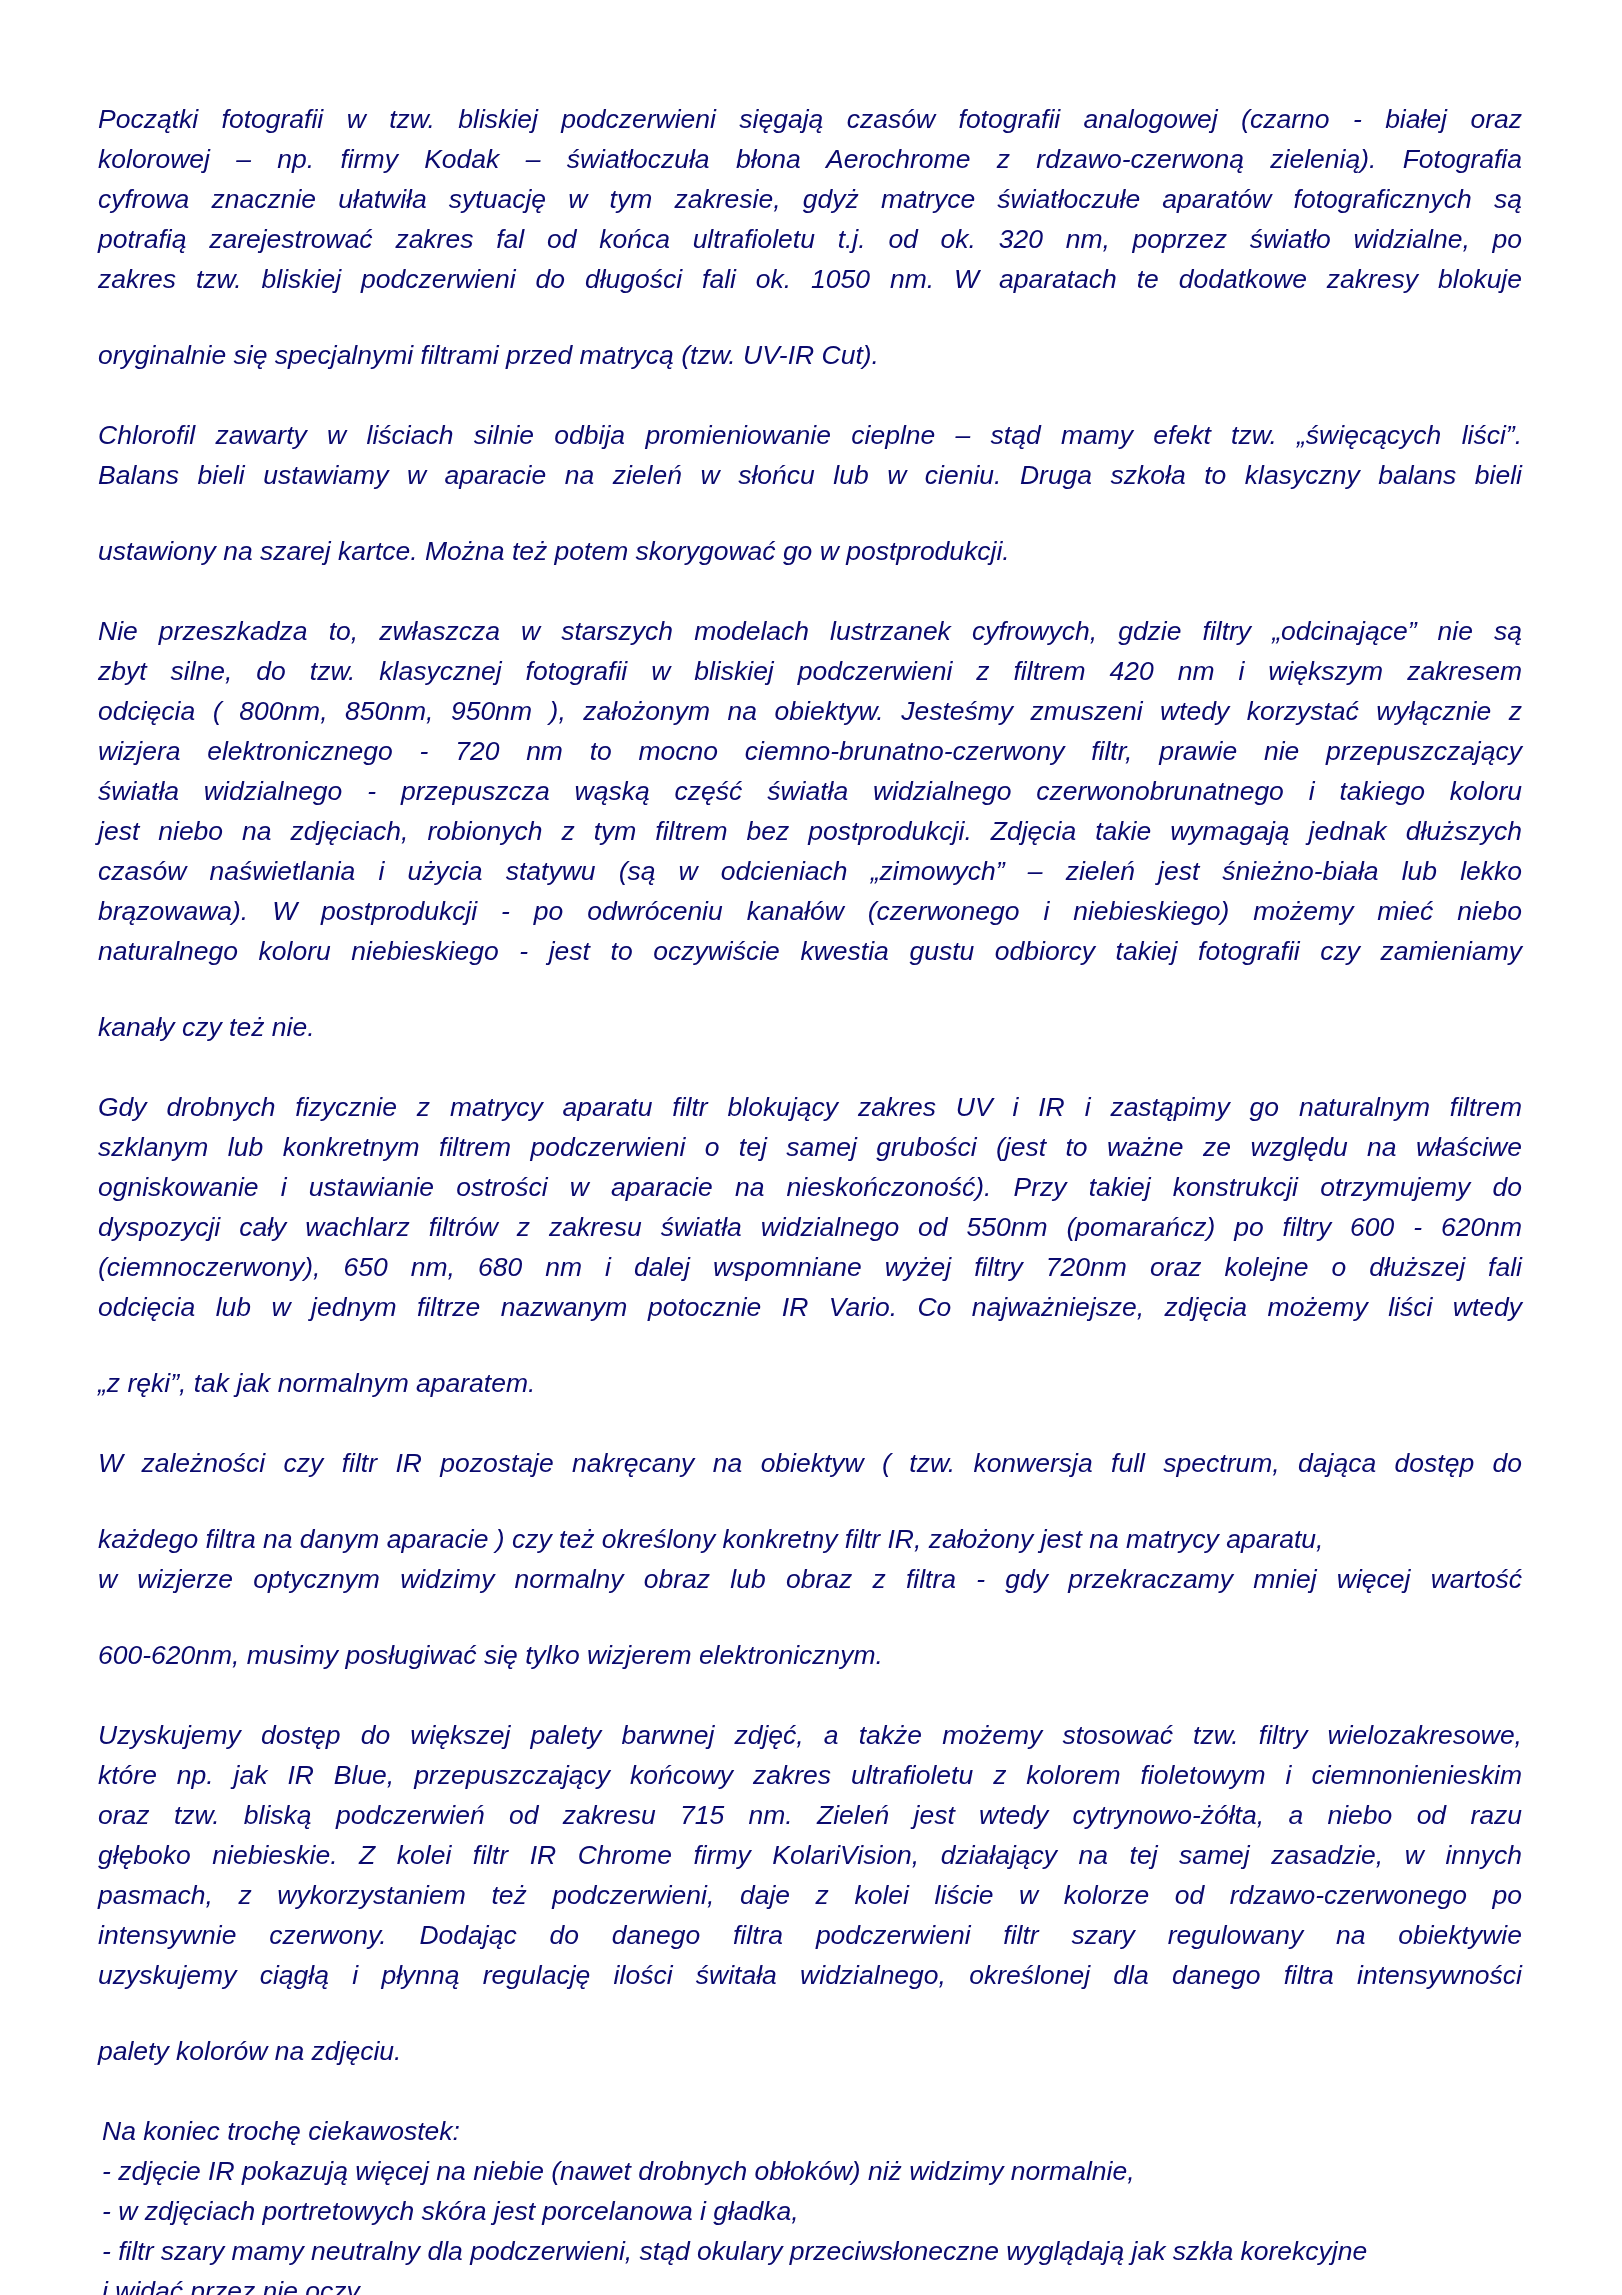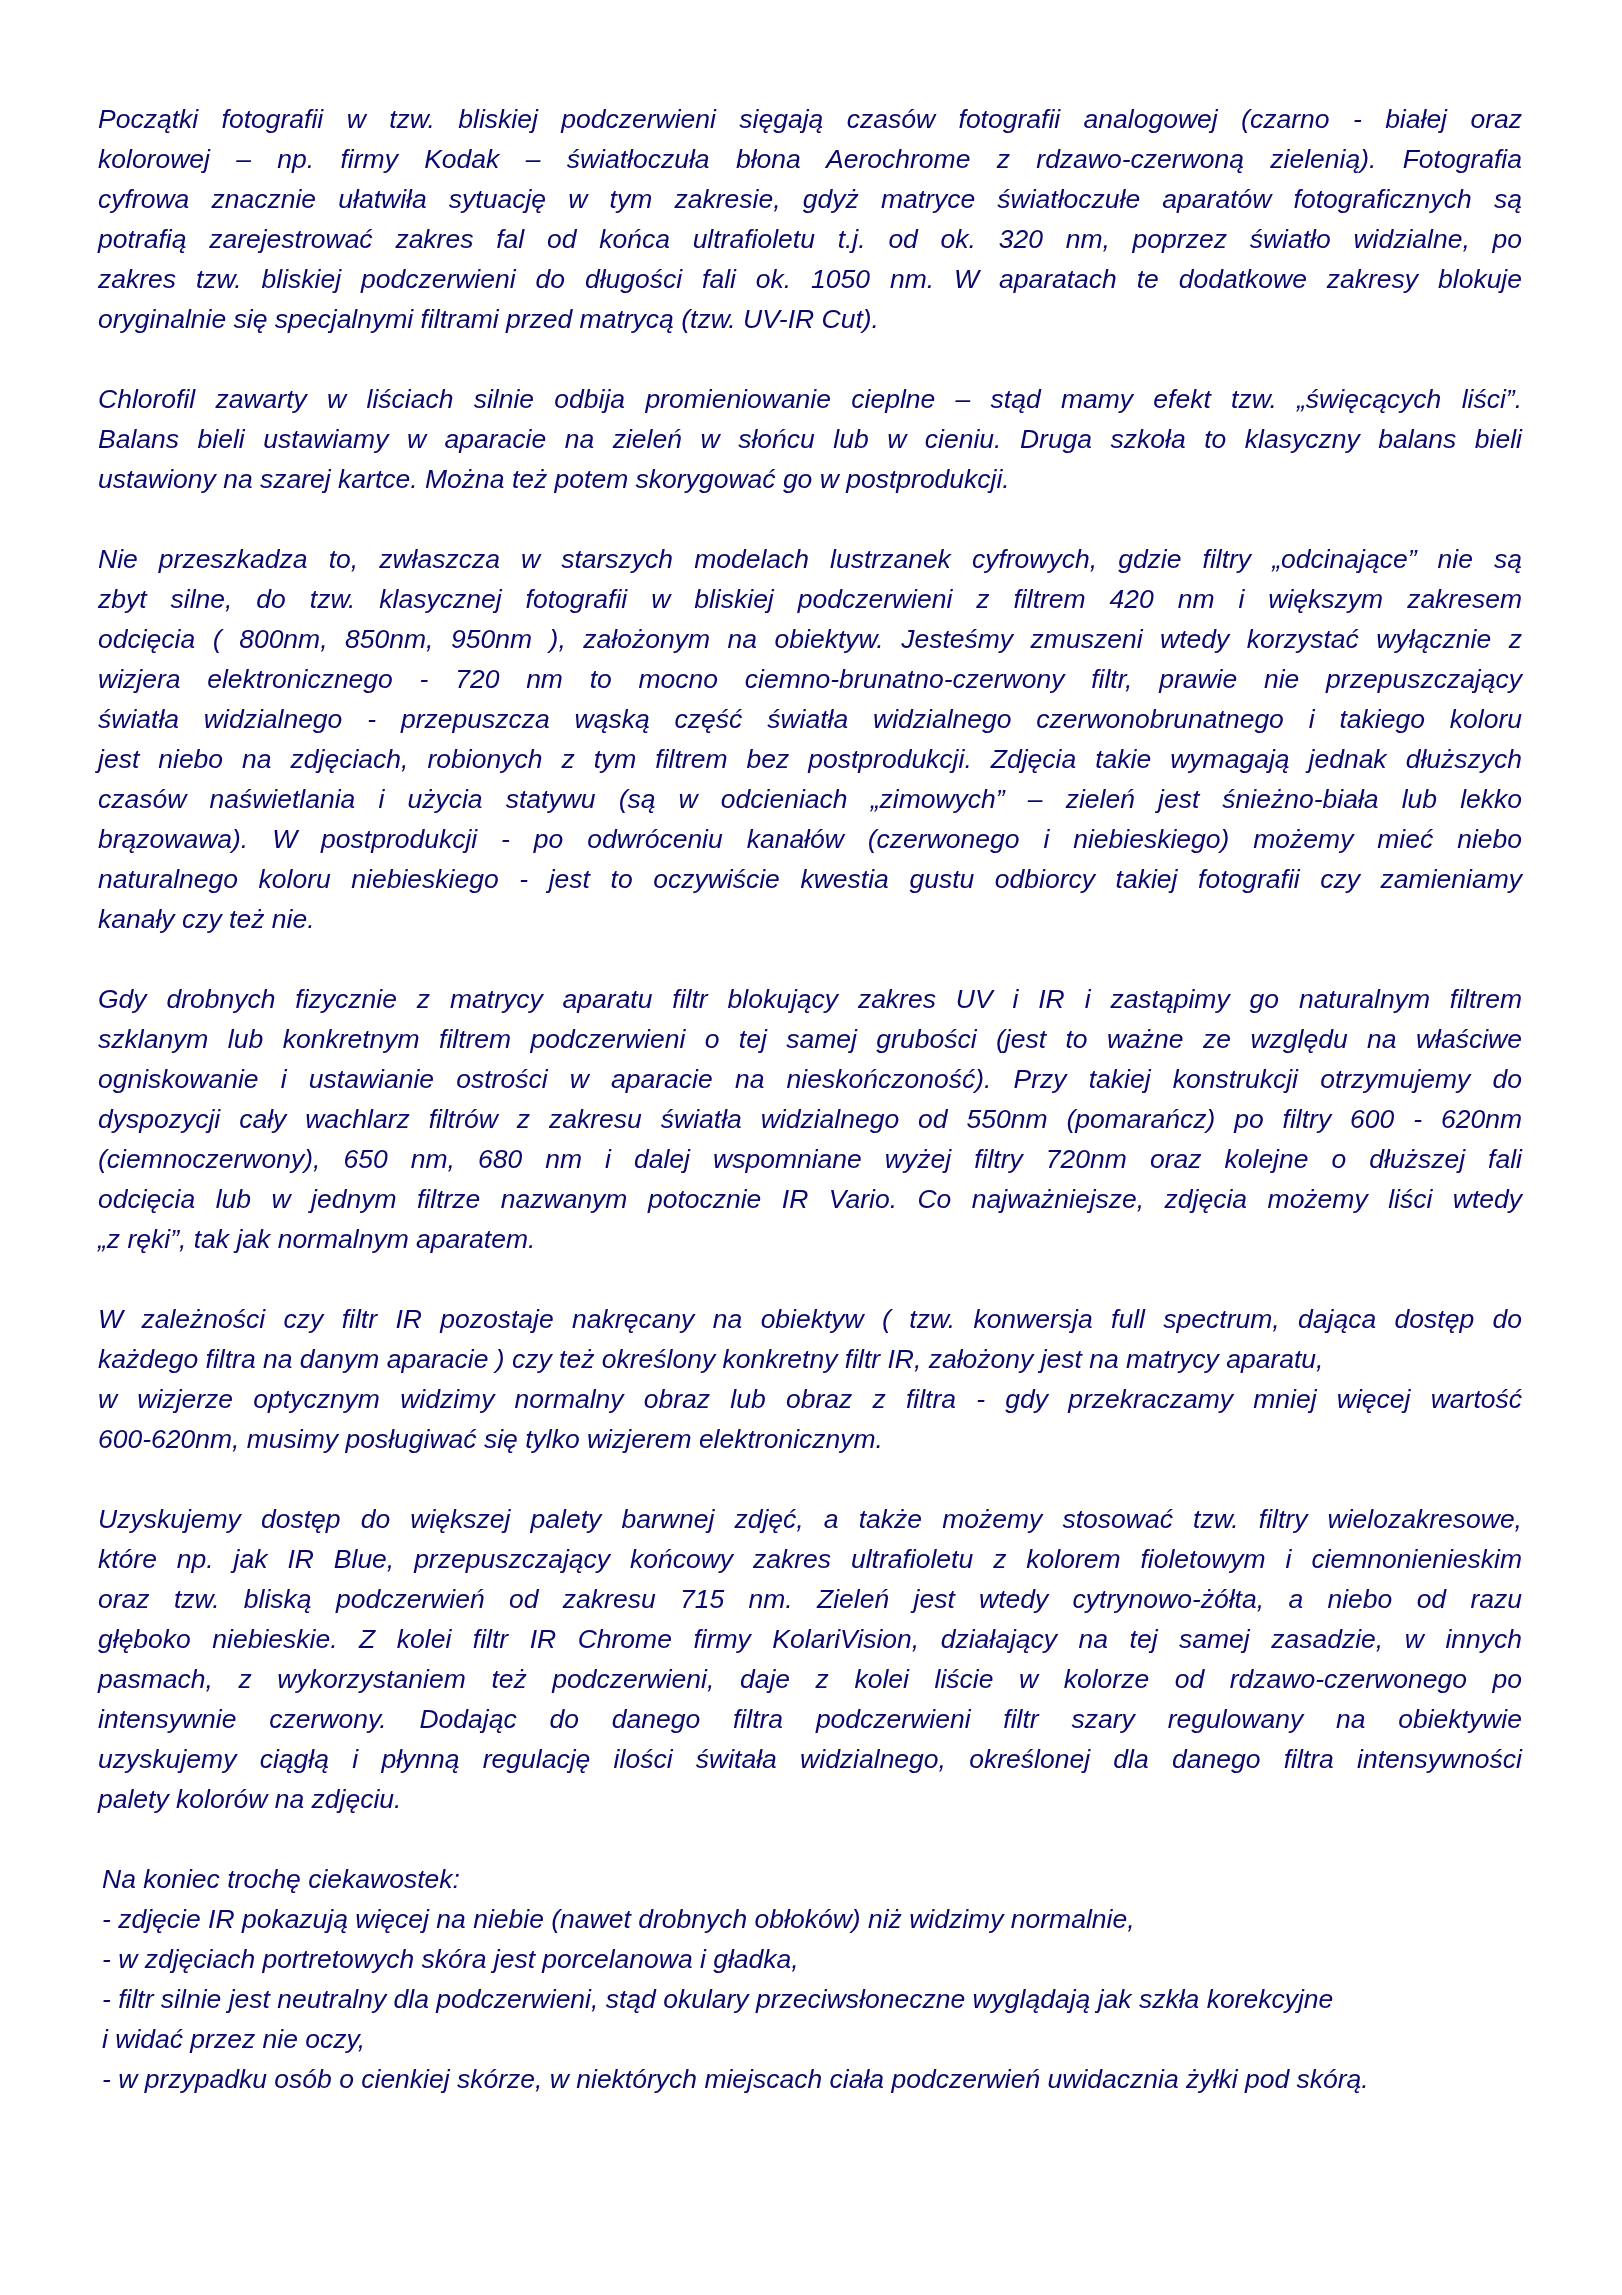--- a/index.html
+++ b/index.html
@@ -30,20 +30,21 @@
     text-align-last: left;
   }
   .para .ln {
     display: block;
     text-align: justify;
     text-align-last: justify;
     white-space: nowrap;
   }
   .para .ln.last {
     text-align-last: left;
+    margin-top: 36px;
   }
   .list {
     margin: 4px;
   }
   .list .ln {
     display: block;
     white-space: nowrap;
   }
 </style>
 </head>
@@ -104,19 +105,19 @@
     <span class="ln">pasmach, z wykorzystaniem też podczerwieni, daje z kolei liście w kolorze od rdzawo-czerwonego po</span>
     <span class="ln">intensywnie czerwony. Dodając do danego filtra podczerwieni filtr szary regulowany na obiektywie</span>
     <span class="ln">uzyskujemy ciągłą i płynną regulację ilości świtała widzialnego, określonej dla danego filtra intensywności</span>
     <span class="ln last">palety kolorów na zdjęciu.</span>
   </div>
 
   <div class="list">
     <span class="ln">Na koniec trochę ciekawostek:</span>
     <span class="ln">- zdjęcie IR pokazują więcej na niebie (nawet drobnych obłoków) niż widzimy normalnie,</span>
     <span class="ln">- w zdjęciach portretowych skóra jest porcelanowa i gładka,</span>
-    <span class="ln">- filtr silnie jest neutralny dla podczerwieni, stąd okulary przeciwsłoneczne wyglądają jak szkła korekcyjne</span>
+    <span class="ln">- filtr szary mamy neutralny dla podczerwieni, stąd okulary przeciwsłoneczne wyglądają jak szkła korekcyjne</span>
     <span class="ln">i widać przez nie oczy,</span>
     <span class="ln">- w przypadku osób o cienkiej skórze, w niektórych miejscach ciała podczerwień uwidacznia żyłki pod skórą.</span>
   </div>
 
 </div>
 
 
 </body></html>

